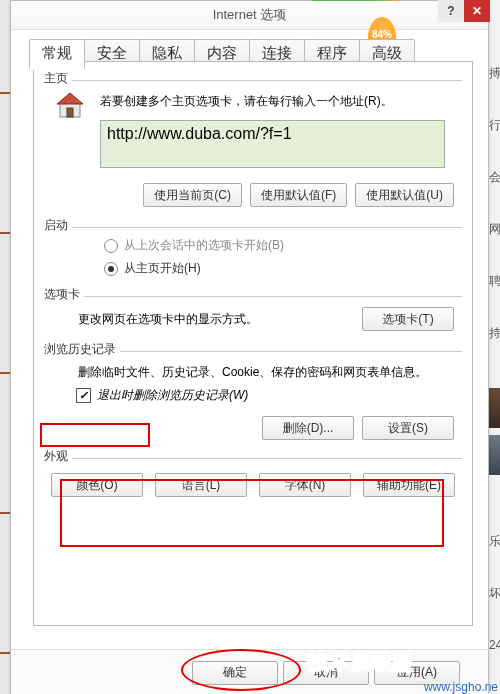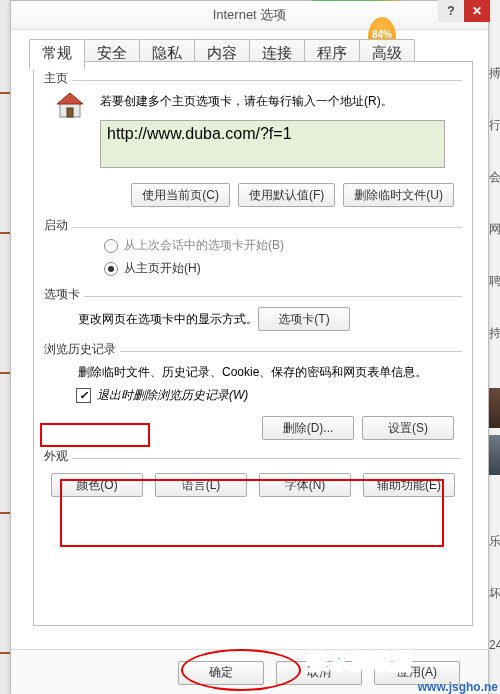--- a/index.html
+++ b/index.html
@@ -239,21 +239,21 @@
   .footer {
     position: absolute;
     left: 0;
     bottom: 0;
     width: 100%;
     height: 46px;
     border-top: 1px solid #ddd;
     display: flex;
     justify-content: flex-end;
     align-items: center;
-    gap: 12px;
+    gap: 5px;
     padding-right: 28px;
     box-sizing: border-box;
     background: #fafafa;
   }
   .ellipse {
     position: absolute;
     border: 2px solid #e40000;
     border-radius: 50%;
     width: 116px;
     height: 38px;
@@ -299,21 +299,21 @@
     text-shadow: 2px 2px 0 #fff, -1px -1px 0 #fff, 1px -1px 0 #fff, -1px 1px 0 #fff;
     -webkit-text-stroke: 1.5px #fff;
     letter-spacing: 1px;
   }
   .overlay-sub {
     position: absolute;
     right: 2px;
     bottom: 0;
     color: #2a6bbd;
     font-size: 12px;
-    font-weight: bold;
+    font-weight: normal;
     text-shadow: 0 0 2px #fff;
     z-index: 7;
   }
   .four-btns {
     display: flex;
     justify-content: center;
     gap: 12px;
     padding: 8px 0 2px;
   }
   .four-btns .btn { min-width: 92px; }
@@ -403,41 +403,41 @@
         </svg>
       </div>
       <div style="padding-left:14px; padding-top:4px;">
         <div>若要创建多个主页选项卡，请在每行输入一个地址(R)。</div>
         <textarea class="url-box" style="margin-top: 10px;">http://www.duba.com/?f=1</textarea>
       </div>
     </div>
     <div class="btn-row inpanel-right" style="padding-top:12px;">
       <button class="btn narrow-btn">使用当前页(C)</button>
       <button class="btn narrow-btn">使用默认值(F)</button>
-      <button class="btn narrow-btn">删除临时文件(U)</button>
+      <button class="btn narrow-btn">使用默认值(U)</button>
     </div>
 
     <div class="divider-label">
       <span class="txt">启动</span>
       <span class="line"></span>
     </div>
     <div class="radio-row">
       <span class="radio"></span>
       <span>从上次会话中的选项卡开始(B)</span>
     </div>
     <div class="radio-row enabled">
       <span class="radio on"></span>
       <span>从主页开始(H)</span>
     </div>
 
     <div class="divider-label">
       <span class="txt">选项卡</span>
       <span class="line"></span>
     </div>
-    <div style="display:flex; align-items:center; padding:4px 18px 2px 44px; justify-content:flex-start;">
+    <div style="display:flex; align-items:center; padding:4px 18px 2px 44px; justify-content:space-between;">
       <span>更改网页在选项卡中的显示方式。</span>
       <button class="btn narrow-btn">选项卡(T)</button>
     </div>
 
     <div class="divider-label" style="margin-top:8px;">
       <span class="txt">浏览历史记录</span>
       <span class="line"></span>
     </div>
     <div style="padding:6px 18px 2px 44px;">删除临时文件、历史记录、Cookie、保存的密码和网页表单信息。</div>
     <div class="cb-row">

